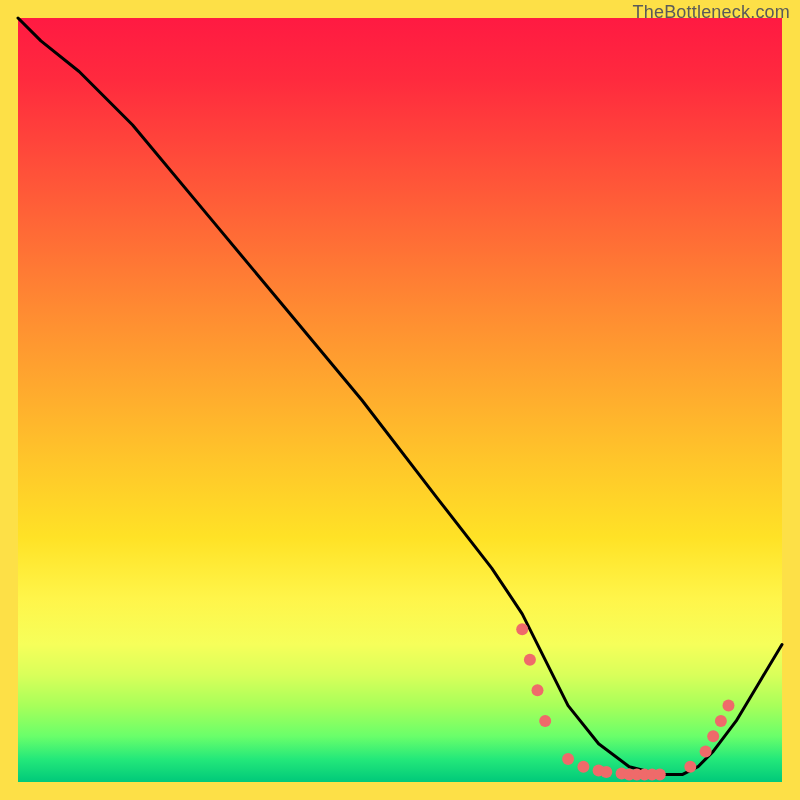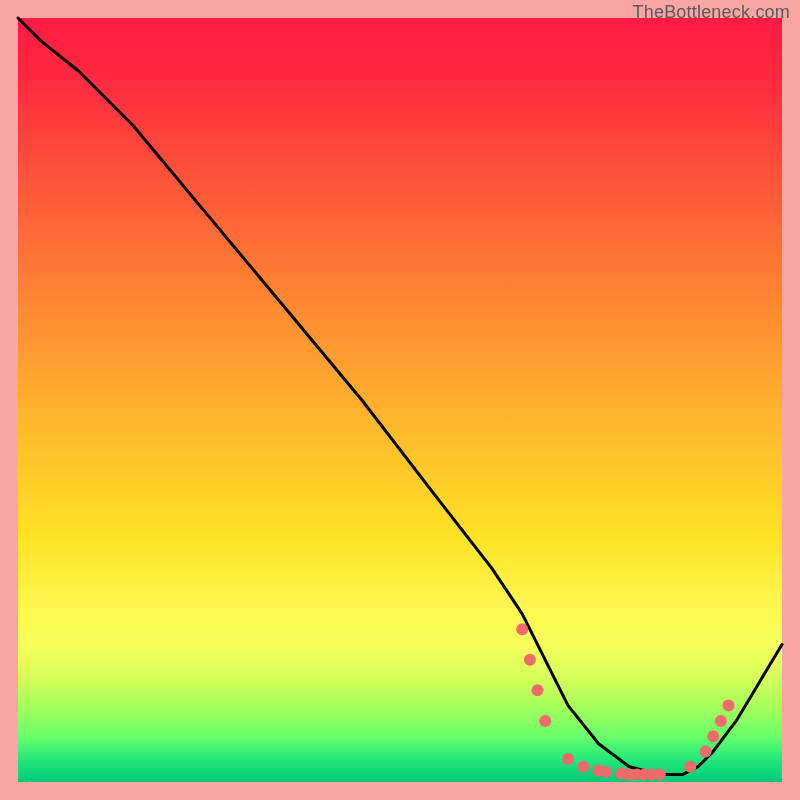--- a/index.html
+++ b/index.html
@@ -9,21 +9,21 @@
     height: 800px;
     background: #000;
     overflow: hidden;
   }
   .frame {
     position: absolute;
     left: 0;
     top: 0;
     width: 800px;
     height: 800px;
-    background: #fca5a5;
+    background: #fde047;
   }
   .plot {
     position: absolute;
     left: 18px;
     top: 18px;
     width: 764px;
     height: 764px;
     
     background: linear-gradient(
       to bottom,

